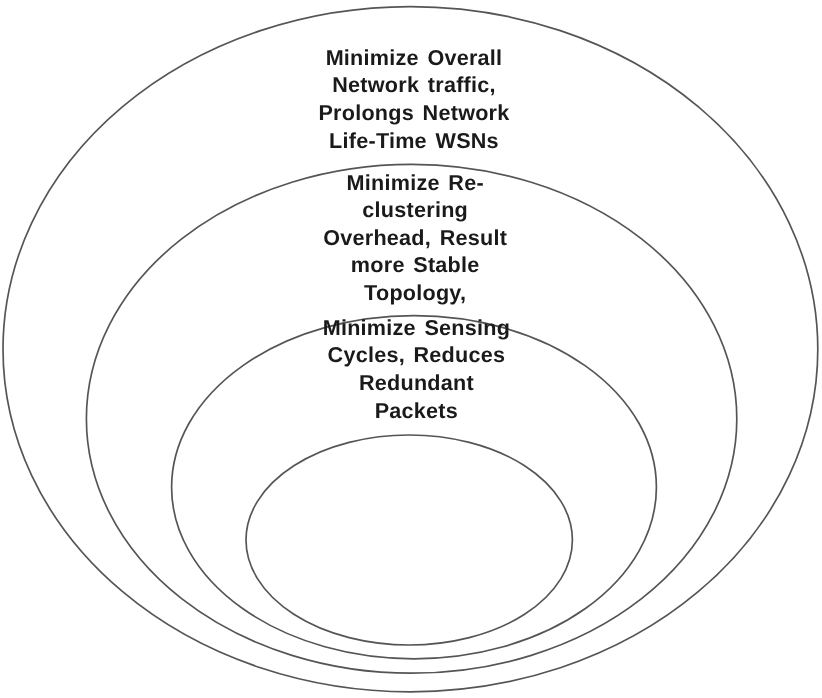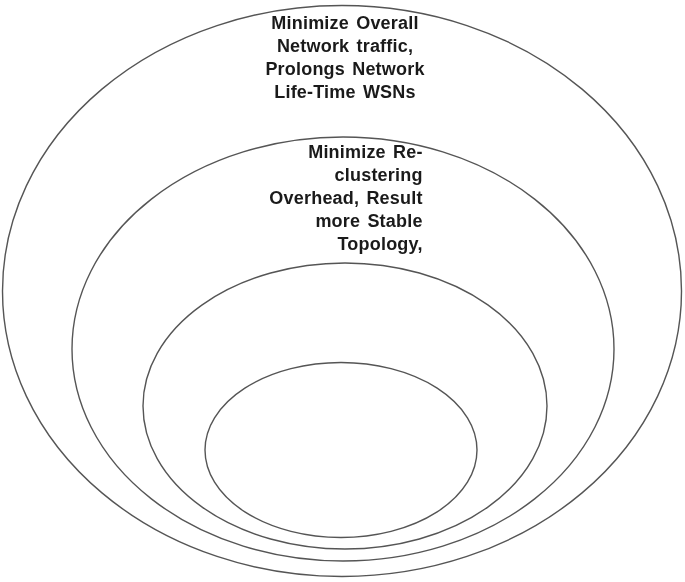--- a/index.html
+++ b/index.html
@@ -27,22 +27,22 @@
     transform: translateX(-50%);
     text-align: center;
     white-space: pre-line;
     font-weight: 700;
     font-size: 18px;
     line-height: 23px;
     letter-spacing: 0.2px;
     word-spacing: 2px;
     color: #1a1a1a;
   }
-  .label-1 { left: 345px; top: 12px; }
-  .label-2 { left: 346px; top: 141px; text-align: right; }
+  .label-1 { left: 345px; top: 37px; }
+  .label-2 { left: 346px; top: 141px; }
   .label-3 { left: 347px; top: 262px; }
   .label-4 { left: 346px; top: 387px; }
 </style>
 </head>
 <body>
 
 <div class="figure">
 
   <svg viewBox="0 0 685 582">
     <ellipse cx="342" cy="291" rx="339.5" ry="285.5" fill="none" stroke-width="1.4" stroke="#555555"></ellipse>
@@ -55,15 +55,19 @@
 Network traffic,
 Prolongs Network
 Life-Time WSNs</div>
 
   <div class="ring-label label-2">Minimize Re-
 clustering
 Overhead, Result
 more Stable
 Topology,</div>
 
+  <div class="ring-label label-3">Minimize Sensing
+Cycles, Reduces
+Redundant
+Packets</div>
 
 
 </div>
 
 </body></html>

